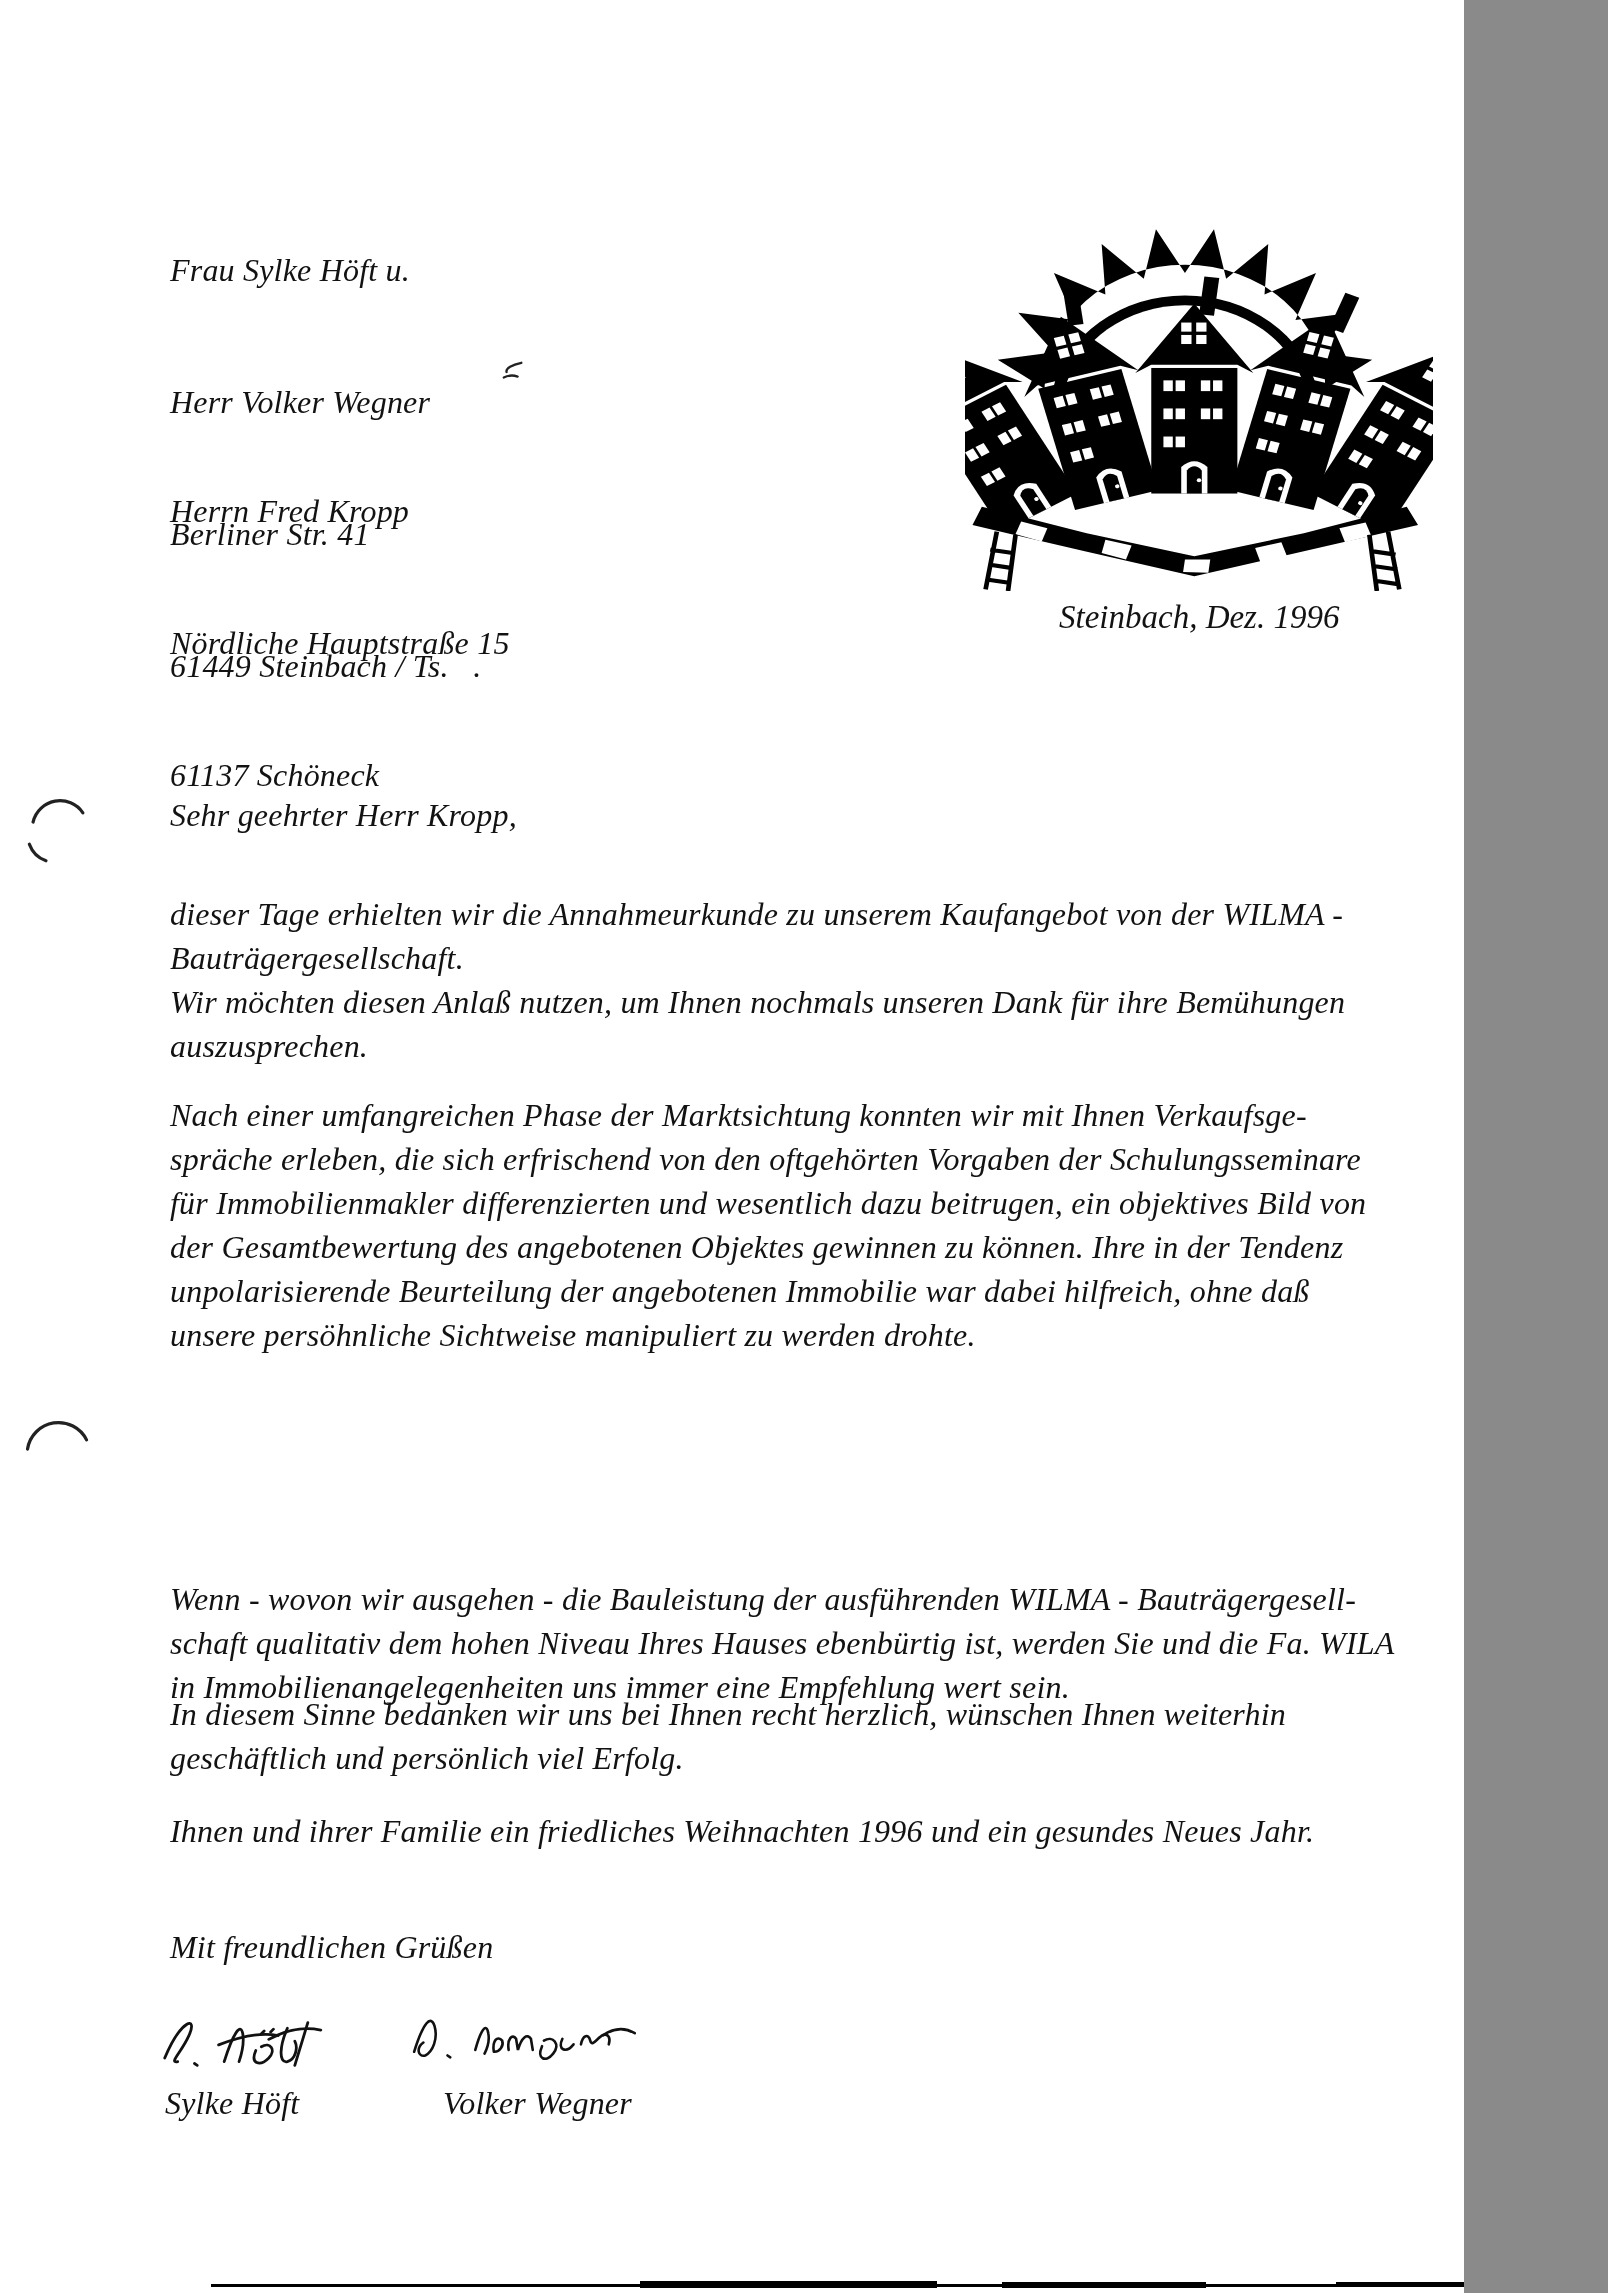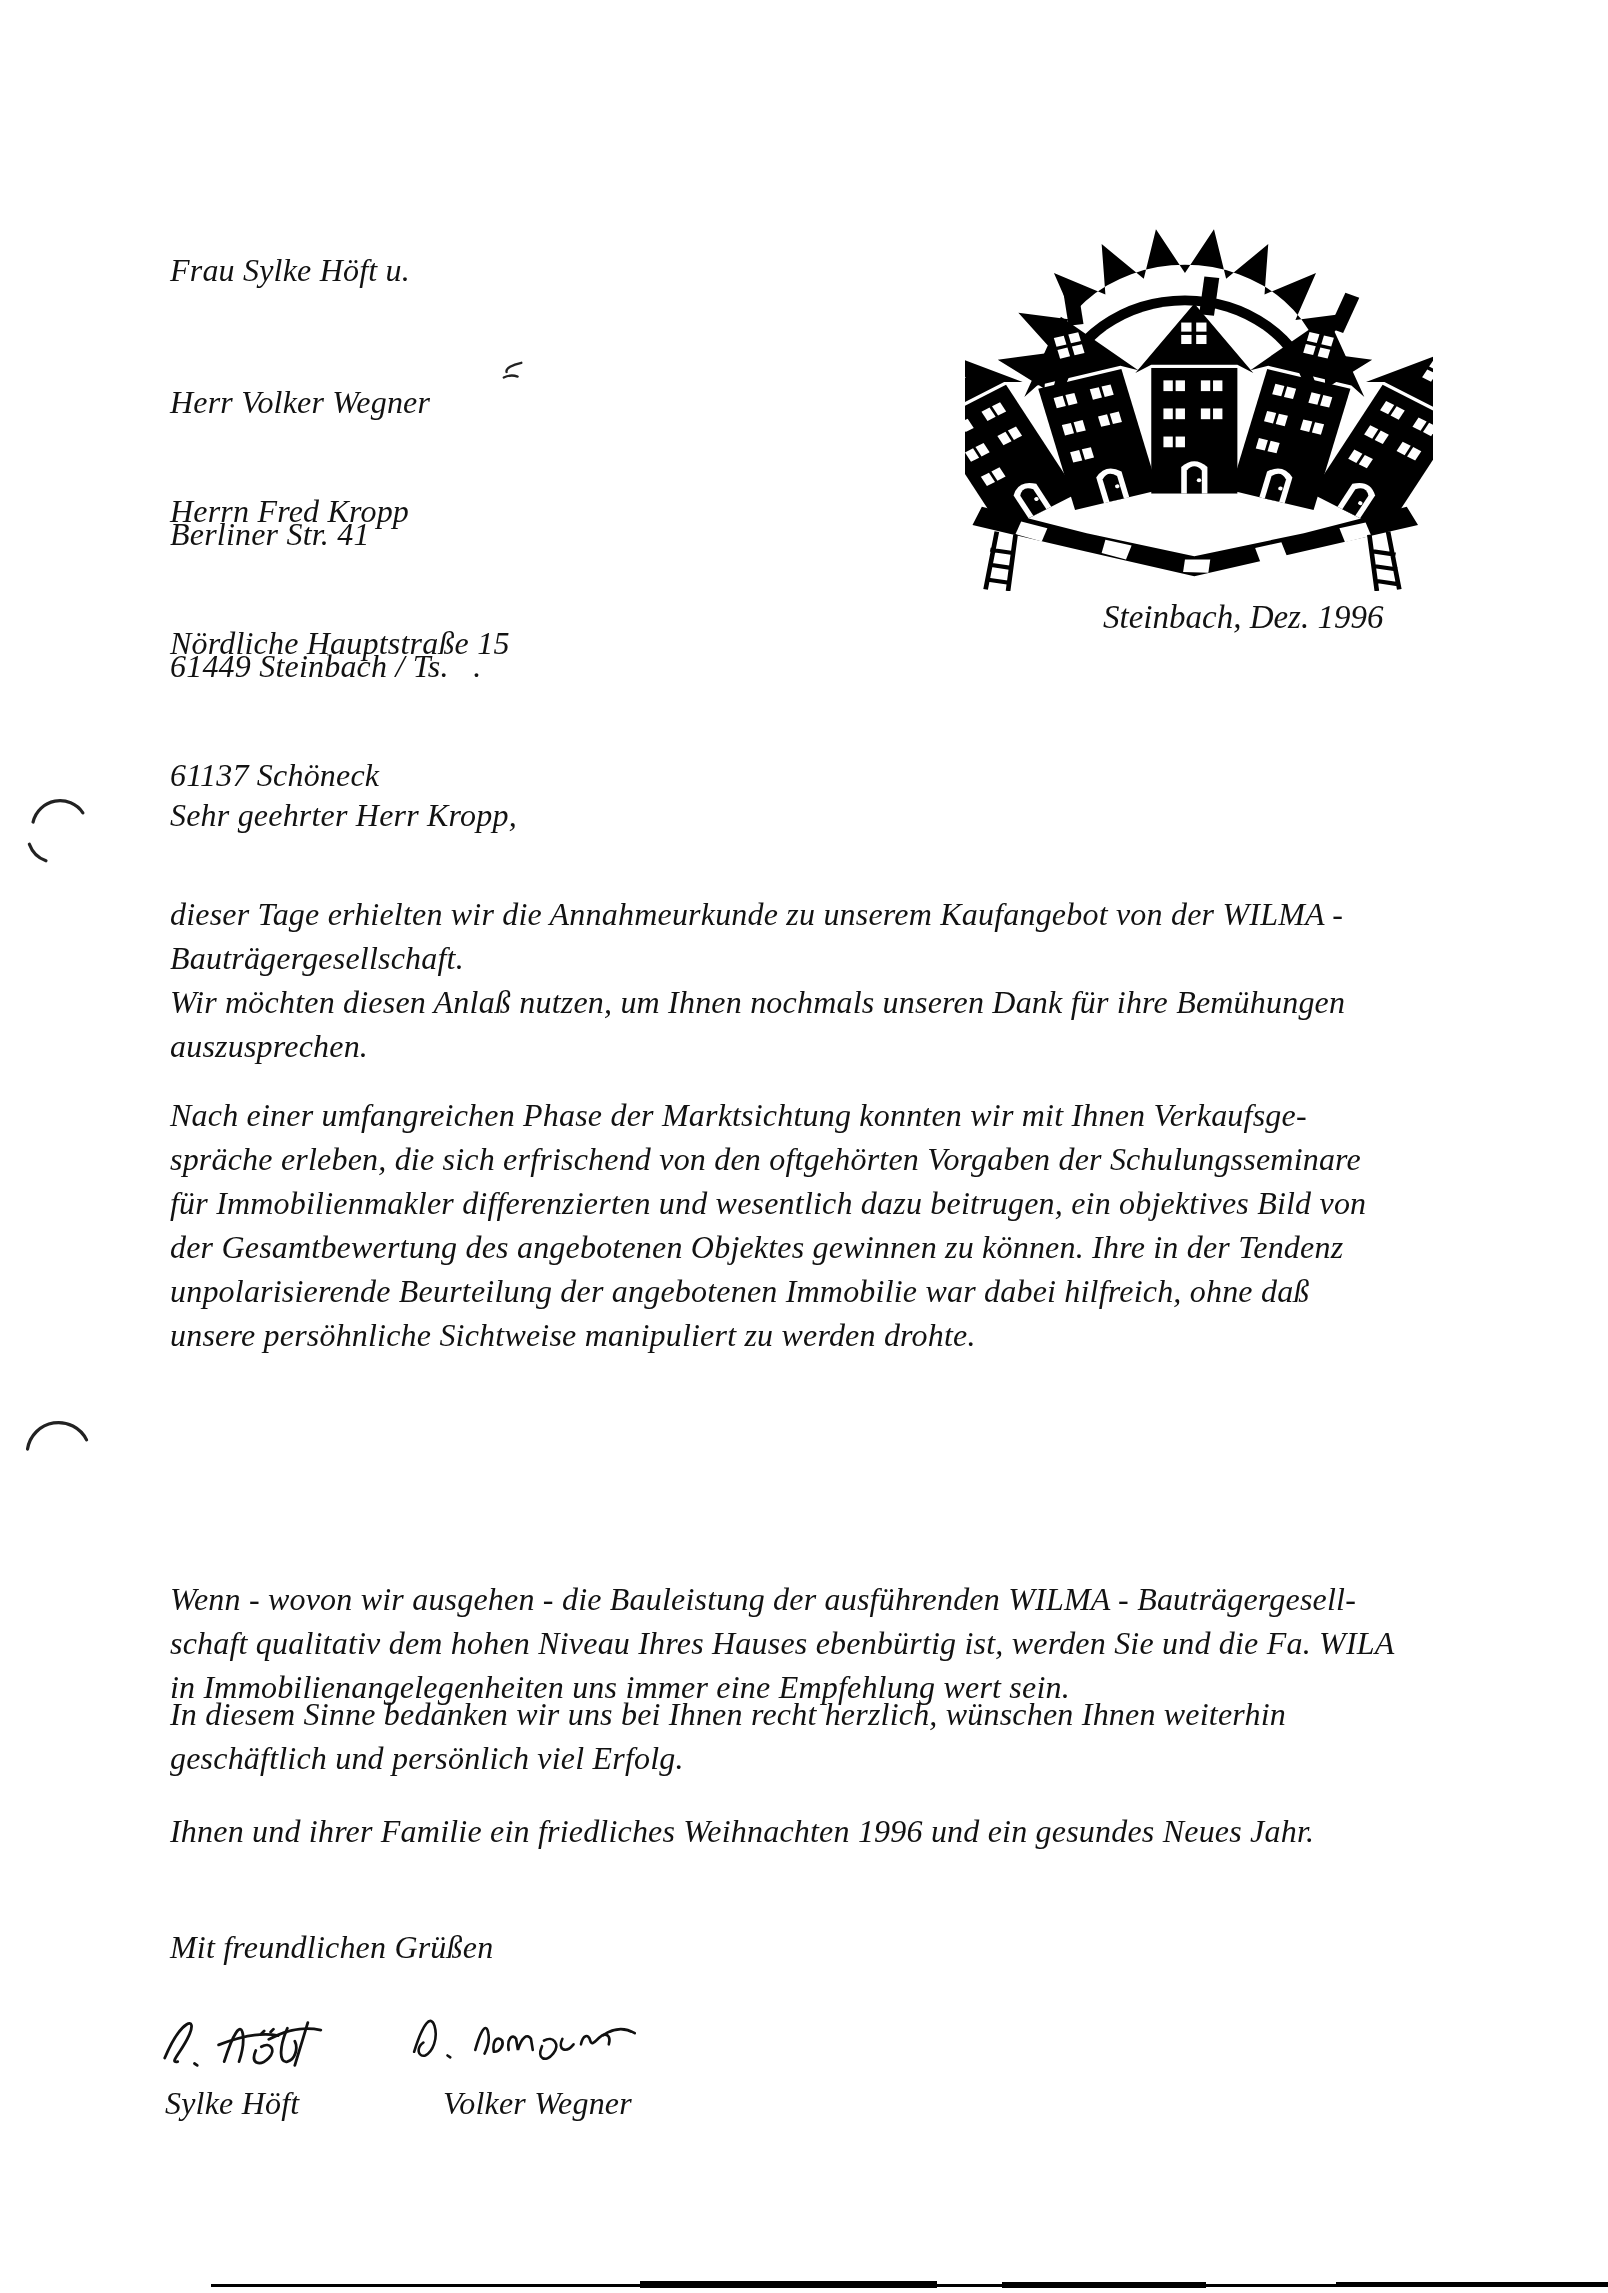--- a/index.html
+++ b/index.html
@@ -1,27 +1,27 @@
 <!DOCTYPE html>
 <html style="font-size:15px"><head>
 <meta charset="utf-8">
 <style>
   html,body{margin:0;padding:0;background:#8a8a8a;}
   .page{
     position:relative;
-    width:1608px;height:2294px;
+    width:1464px;height:2294px;
     background:#ffffff;
     overflow:hidden;
     font-family:"Liberation Serif","DejaVu Serif",serif;
     font-style:italic;
     color:#121212;
   }
   .block{position:absolute;white-space:pre;line-height:44px;font-size:32px;letter-spacing:0.2px;}
   .para{position:absolute;white-space:pre-line;line-height:44px;font-size:32px;letter-spacing:0.2px;width:1373px;font-style:italic;}
-  .date{position:absolute;font-size:33px;margin-left:44px;}
+  .date{position:absolute;font-size:33px;}
   .names{font-size:32px;}
   svg{display:block;}
   .artifact{position:absolute;}
 </style>
 </head>
 <body>
 
 <div class="page">
 
   <div class="block" style="left:170px;top:160px;">

